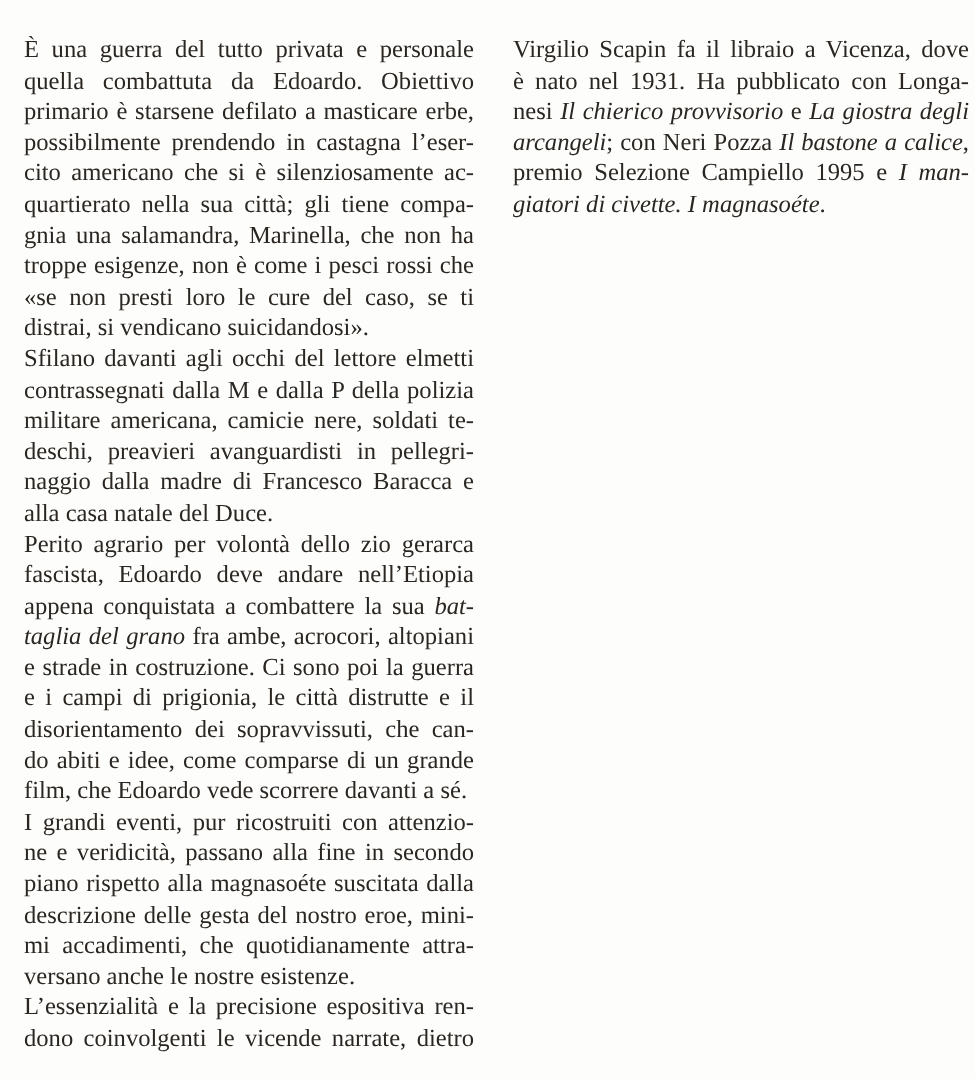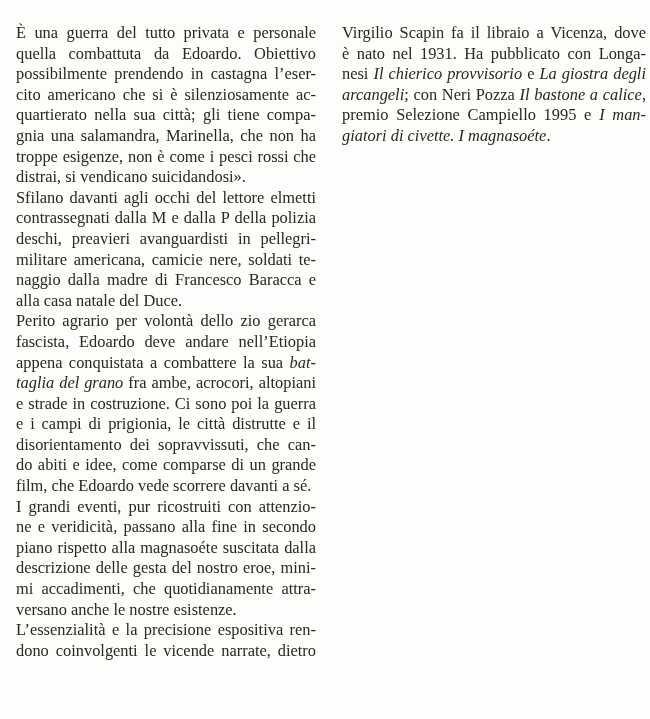--- a/index.html
+++ b/index.html
@@ -31,32 +31,34 @@
     .line span { white-space: pre; margin-top: 48px; }
     .ital { font-style: italic; }
   </style>
 </head>
 <body>
 
 <div class="col col-left" id="left-col">
     <div>
       <div class="line"><span>È una guerra del tutto privata e personale</span></div>
       <div class="line"><span>quella combattuta da Edoardo. Obiettivo</span></div>
+      <div class="line"><span>primario è starsene defilato a masticare erbe,</span></div>
       <div class="line"><span>possibilmente prendendo in castagna l’eser-</span></div>
       <div class="line"><span>cito americano che si è silenziosamente ac-</span></div>
       <div class="line"><span>quartierato nella sua città; gli tiene compa-</span></div>
       <div class="line"><span>gnia una salamandra, Marinella, che non ha</span></div>
       <div class="line"><span>troppe esigenze, non è come i pesci rossi che</span></div>
+      <div class="line"><span>«se non presti loro le cure del caso, se ti</span></div>
       <div class="line last"><span>distrai, si vendicano suicidandosi».</span></div>
     </div>
     <div>
       <div class="line"><span>Sfilano davanti agli occhi del lettore elmetti</span></div>
       <div class="line"><span>contrassegnati dalla M e dalla P della polizia</span></div>
+      <div class="line"><span>militare americana, camicie nere, soldati te-</span></div>
       <div class="line"><span>deschi, preavieri avanguardisti in pellegri-</span></div>
-      <div class="line"><span>militare americana, camicie nere, soldati te-</span></div>
       <div class="line"><span>naggio dalla madre di Francesco Baracca e</span></div>
       <div class="line last"><span>alla casa natale del Duce.</span></div>
     </div>
     <div>
       <div class="line"><span>Perito agrario per volontà dello zio gerarca</span></div>
       <div class="line"><span>fascista, Edoardo deve andare nell’Etiopia</span></div>
       <div class="line"><span>appena conquistata a combattere la sua </span><span class="ital">bat-</span></div>
       <div class="line"><span class="ital">taglia del grano</span><span> fra ambe, acrocori, altopiani</span></div>
       <div class="line"><span>e strade in costruzione. Ci sono poi la guerra</span></div>
       <div class="line"><span>e i campi di prigionia, le città distrutte e il</span></div>

